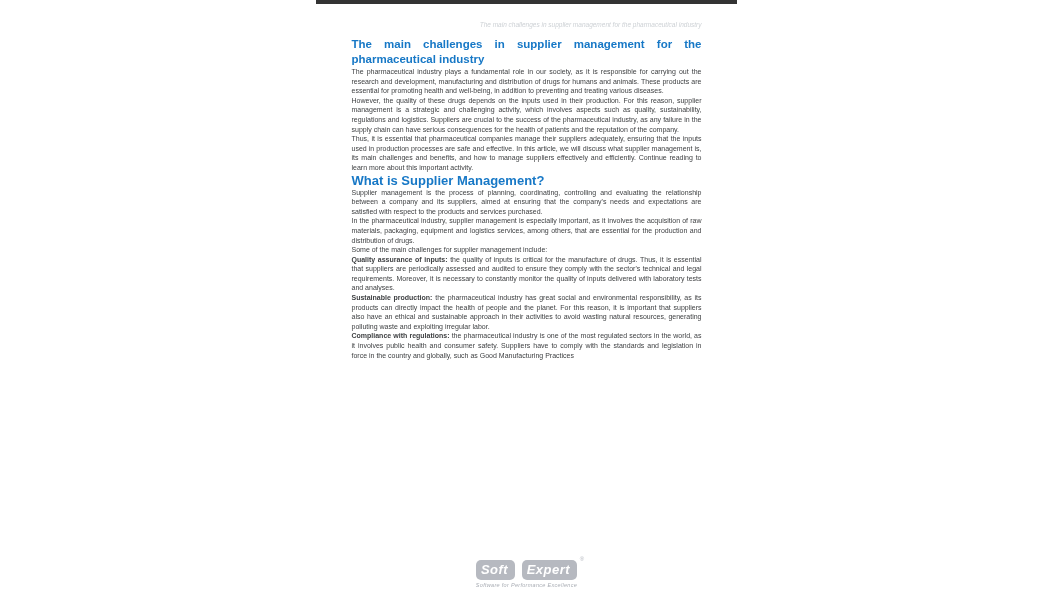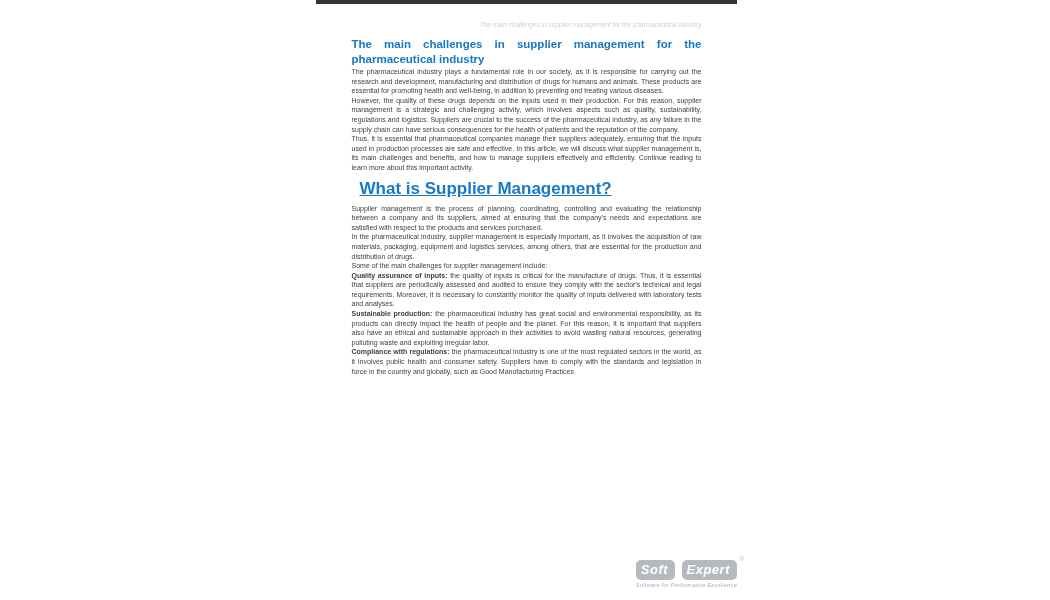--- a/index.html
+++ b/index.html
@@ -42,27 +42,26 @@
   }
   h1.doc-title {
     margin: 8px 0 0 0;
     color: #1778c6;
     font-size: 11.5px;
     line-height: 15px;
     font-weight: bold;
     text-align: justify;
   }
   h2.section-heading {
-    margin: 8px;
+    margin: 0;
     color: #1778c6;
-    font-size: 17px;
+    font-size: 13px;
     line-height: 15px;
     font-weight: bold;
     text-align: justify;
-    text-decoration: underline;
   }
   .h2-1 { margin-top: 18px; }
   .h2-2 { margin-top: 17px; }
   p.body-text {
     margin: 0;
     font-size: 7px;
     line-height: 9.6px;
     text-align: justify;
     color: #3f4143;
   }
@@ -70,21 +69,21 @@
   .mt-para   { margin-top: 7px;  }
   .mt-after-h { margin-top: 12px; }
   .mt-lead   { margin-top: 16px; }
   .mt-item   { margin-top: 10px; }
   .bold-term { font-weight: bold; }
   .footer {
     position: absolute;
     left: 0;
     right: 0;
     top: 560px;
-    text-align: right;
+    text-align: center;
   }
   .logo {
     display: inline-block;
     position: relative;
     white-space: nowrap;
   }
   .logo-box {
     display: inline-block;
     background: #b6b9c0;
     color: #ffffff;

